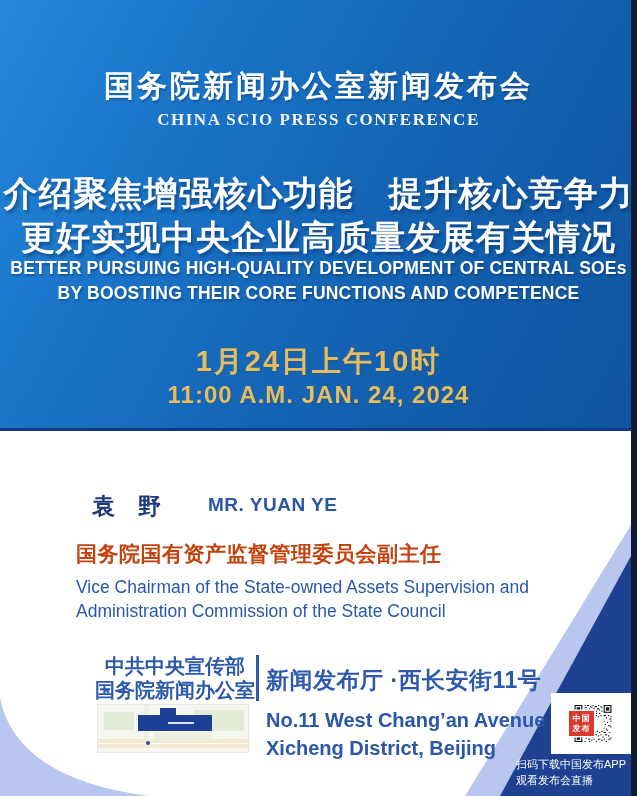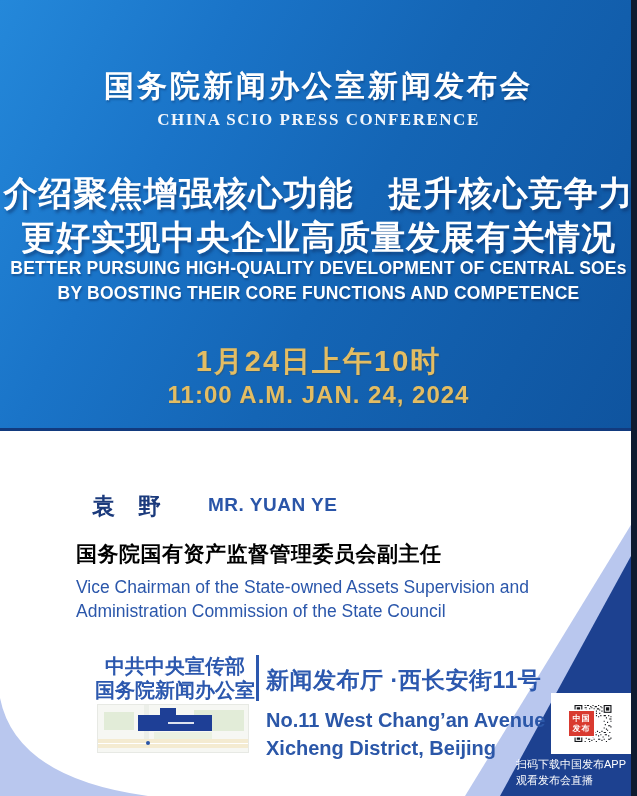--- a/index.html
+++ b/index.html
@@ -48,21 +48,21 @@
   
   .speaker-heading{
     top:446px;font-family:"Liberation Serif","DejaVu Serif",serif;
     font-size:26px;font-weight:bold;color:#1b3a7c;letter-spacing:3px;
   }
   .name-cn{
     left:92px;top:491px;font-family:"Liberation Serif","DejaVu Serif",serif;
     font-size:23px;font-weight:bold;color:#1b3a7c;
   }
   .name-en{left:208px;top:494px;font-size:19px;font-weight:bold;color:#2a55a8;letter-spacing:.5px;}
-  .speaker-title-cn{left:76px;top:540px;font-size:21px;font-weight:bold;color:#000000;letter-spacing:.5px;}
+  .speaker-title-cn{left:76px;top:540px;font-size:21px;font-weight:bold;color:#c2410c;letter-spacing:.5px;}
   .speaker-title-en{left:76px;font-size:17.5px;font-weight:500;color:#2b57ab;}
   .ste1{top:577px;}
   .ste2{top:601px;}
   
   .org{left:95px;width:160px;text-align:center;font-size:20px;font-weight:bold;color:#2c58ae;}
   .org1{top:653px;}
   .org2{top:677px;}
   .org-divider{left:256px;top:655px;width:3px;height:46px;background:#2c58ae;}
   .venue-cn{left:266px;top:665px;font-size:23px;font-weight:bold;color:#2c58ae;letter-spacing:.5px;}
   .venue-en{left:266px;font-size:20px;font-weight:600;color:#2b57a8;}

